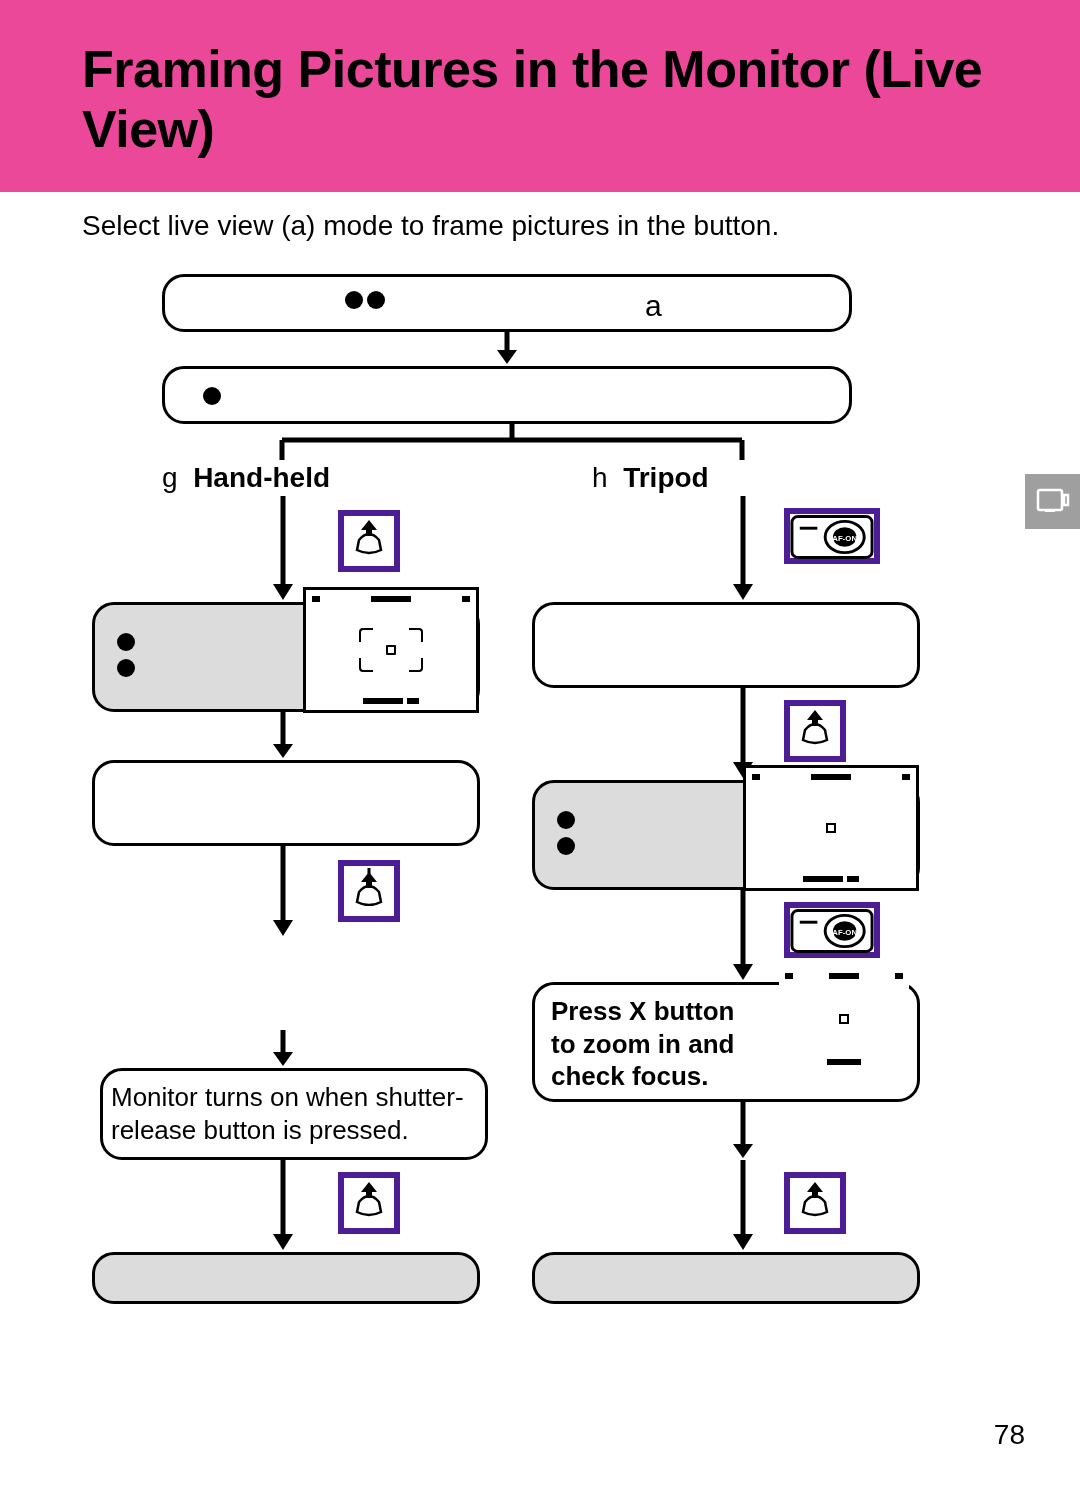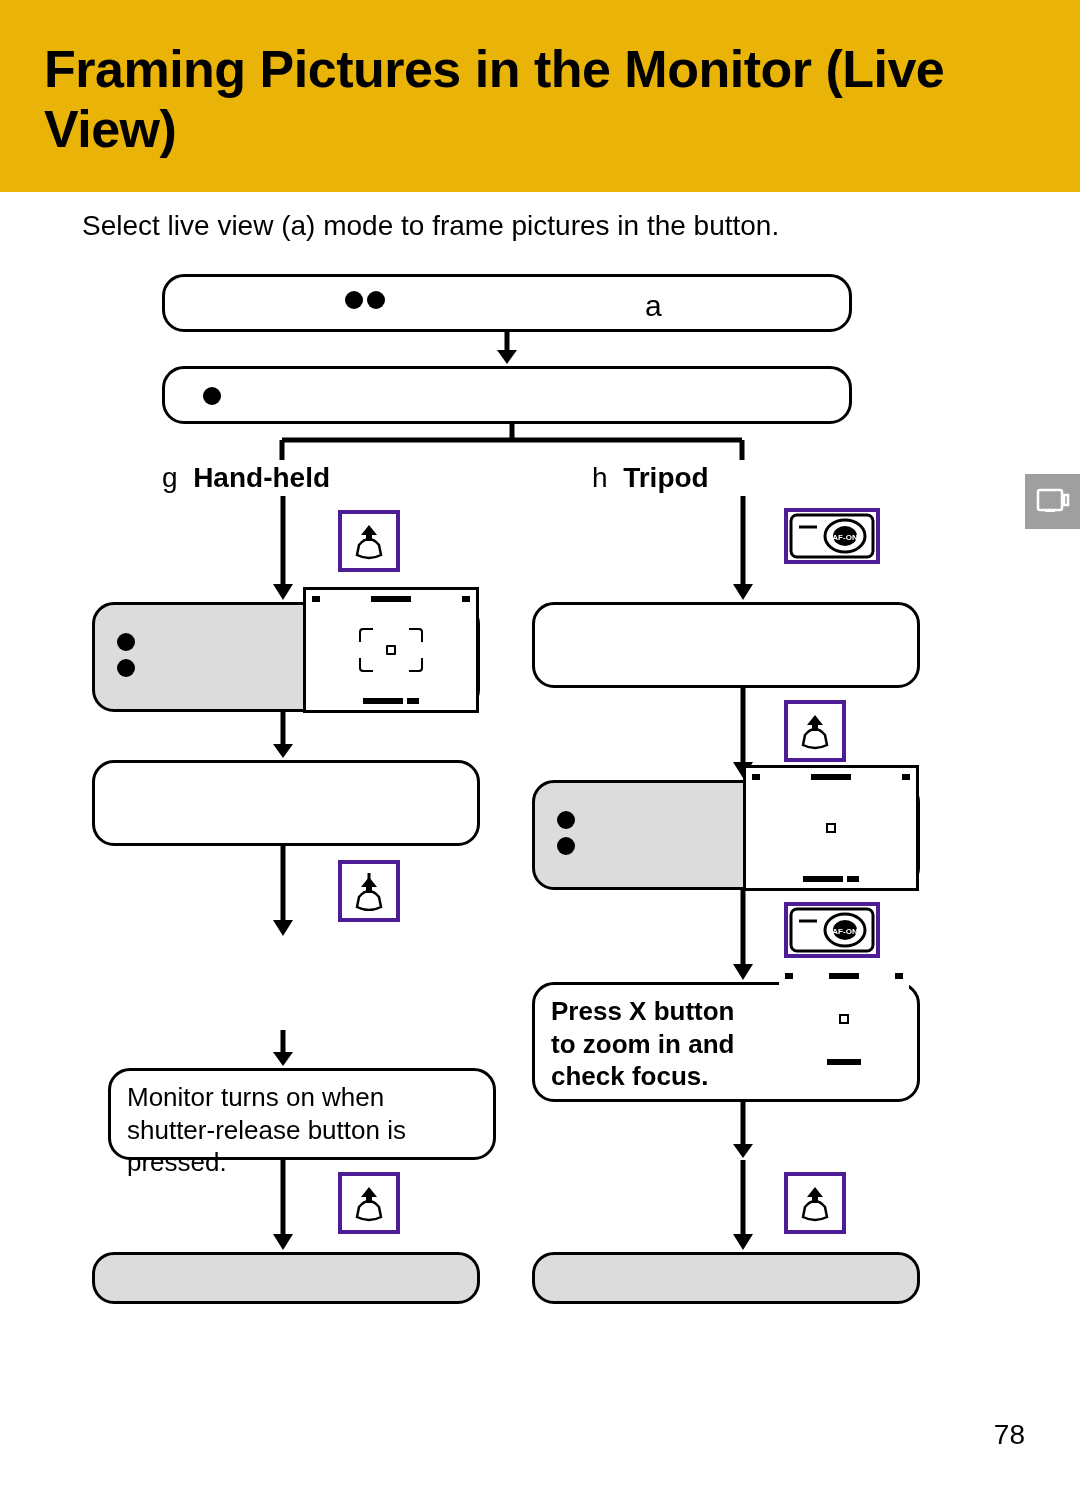--- a/index.html
+++ b/index.html
@@ -6,22 +6,22 @@
     margin: 0;
     padding: 0;
     font-family: "Helvetica Neue", Helvetica, Arial, sans-serif;
     background: #fff;
     width: 1080px;
     height: 1486px;
     position: relative;
     overflow: hidden;
   }
   .header-block {
-    background: #eab308;
-    padding: 40px 60px 32px 44px;
+    background: #ec4899;
+    padding: 40px 60px 32px 82px;
   }
   .header-title {
     font-weight: 700;
     font-size: 52px;
     letter-spacing: -0.5px;
     line-height: 1.15;
     color: #000;
   }
   .body-text {
     padding: 18px 72px 0 82px;
@@ -134,25 +134,24 @@
   .brk.tl { top:0; left:0; border-right:none; border-bottom:none; border-top-left-radius:4px;}
   .brk.tr { top:0; right:0; border-left:none; border-bottom:none; border-top-right-radius:4px;}
   .brk.bl { bottom:0; left:0; border-right:none; border-top:none; border-bottom-left-radius:4px;}
   .brk.br { bottom:0; right:0; border-left:none; border-top:none; border-bottom-right-radius:4px;}
   .brk.center { top:50%; left:50%; width:6px; height:6px; border:2px solid #000; transform:translate(-50%,-50%); border-radius:1px;}
 
   
   .ico-square {
     position: absolute;
     width: 62px; height: 62px;
-    border: 4px solid #4c1d95;
+    border: 6px solid #4c1d95;
     box-sizing: border-box;
     background: #fff;
     display: flex;
-    align-items: center;
     justify-content: center;
   }
   .ico-square.wide { width: 96px; height: 56px; }
 
   .press-svg { width: 40px; height: 40px; }
   .afon-svg { width: 86px; height: 46px; }
 
   
   .glyph-a {
     position: absolute;
@@ -274,21 +273,21 @@
       <path d="M10 26 Q20 14 30 26 L32 36 Q20 42 8 36 Z" fill="none" stroke="#000" stroke-width="2.5"></path>
     </svg>
   </div>
 
 
   <svg style="position:absolute; left:186px; top:756px; width:30px; height:38px;">
     <line x1="15" y1="0" x2="15" y2="24" stroke="#000" stroke-width="5"></line>
     <polygon points="15,36 5,22 25,22"></polygon>
   </svg>
 
-  <div class="box" style="left:26px; top:794px; width:388px; height:92px;">
+  <div class="box" style="left:18px; top:794px; width:388px; height:92px;padding-left:8px;">
     <span>Monitor turns on when shutter-release button is pressed.</span>
   </div>
 
   <svg style="position:absolute; left:186px; top:886px; width:30px; height:92px;">
     <line x1="15" y1="0" x2="15" y2="76" stroke="#000" stroke-width="5"></line>
     <polygon points="15,90 5,74 25,74"></polygon>
   </svg>
   <div class="ico-square" style="left:256px; top:898px;">
     <svg class="press-svg" viewBox="0 0 40 40">
       <polygon points="20,4 12,14 17,14 17,20 23,20 23,14 28,14" fill="#000"></polygon>

